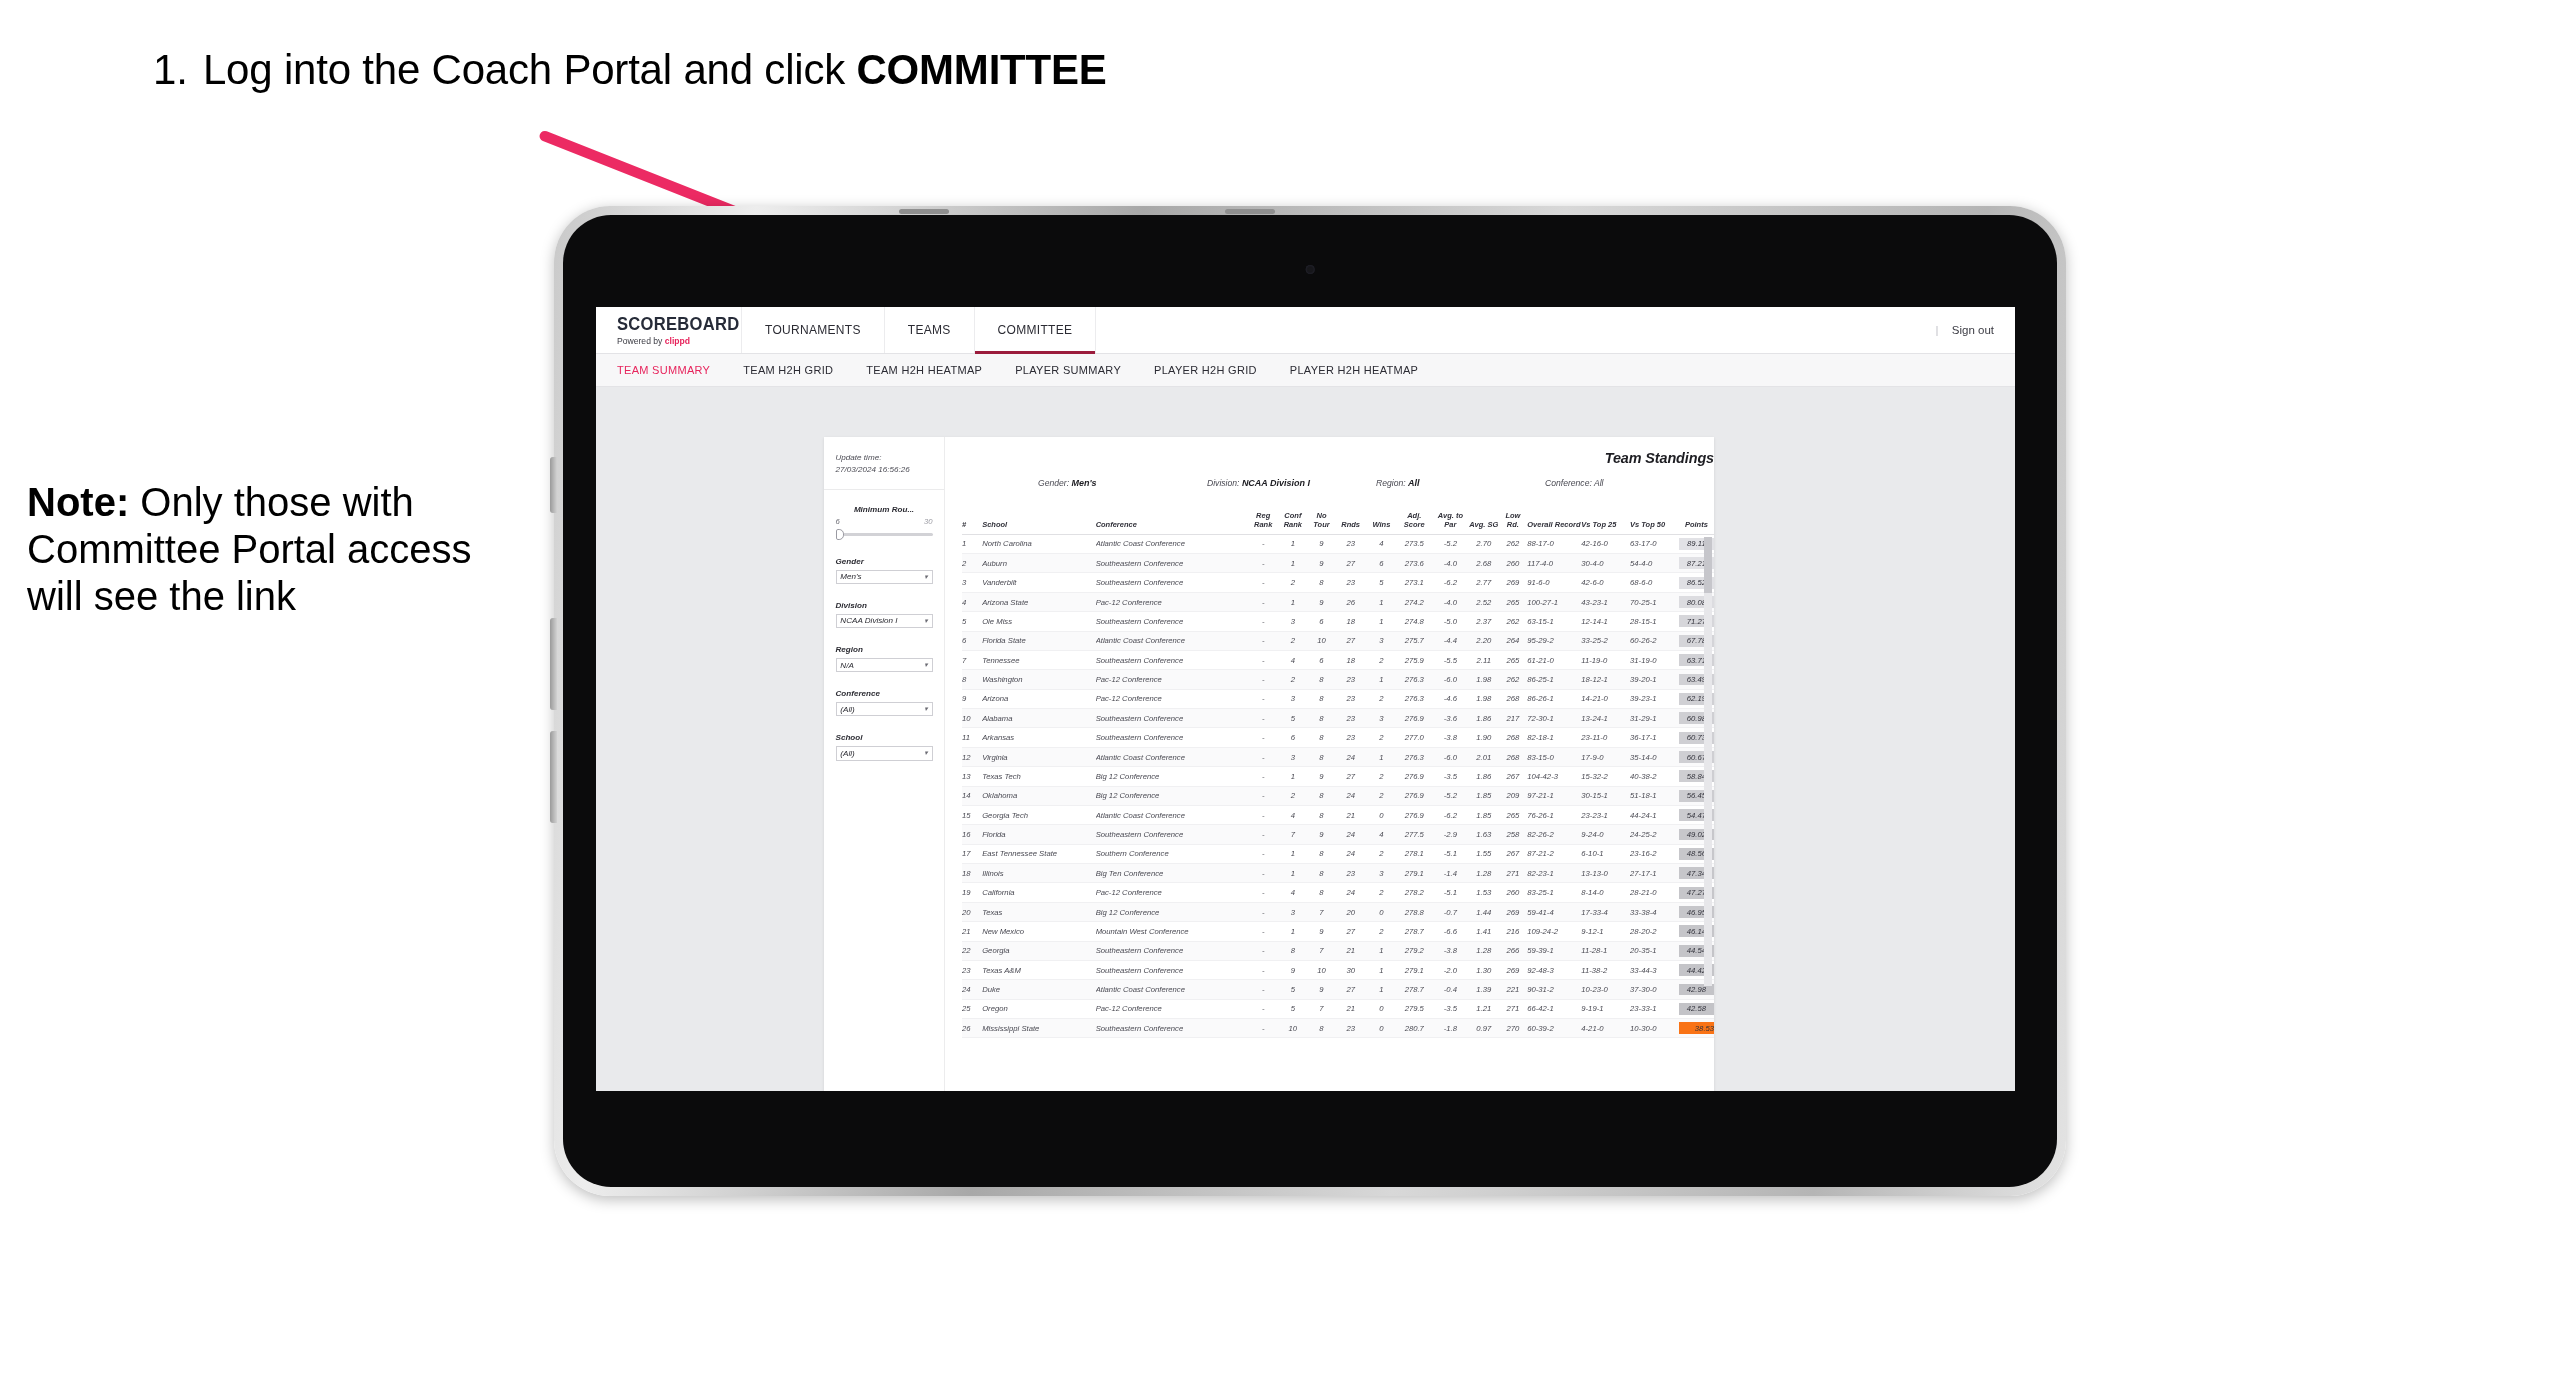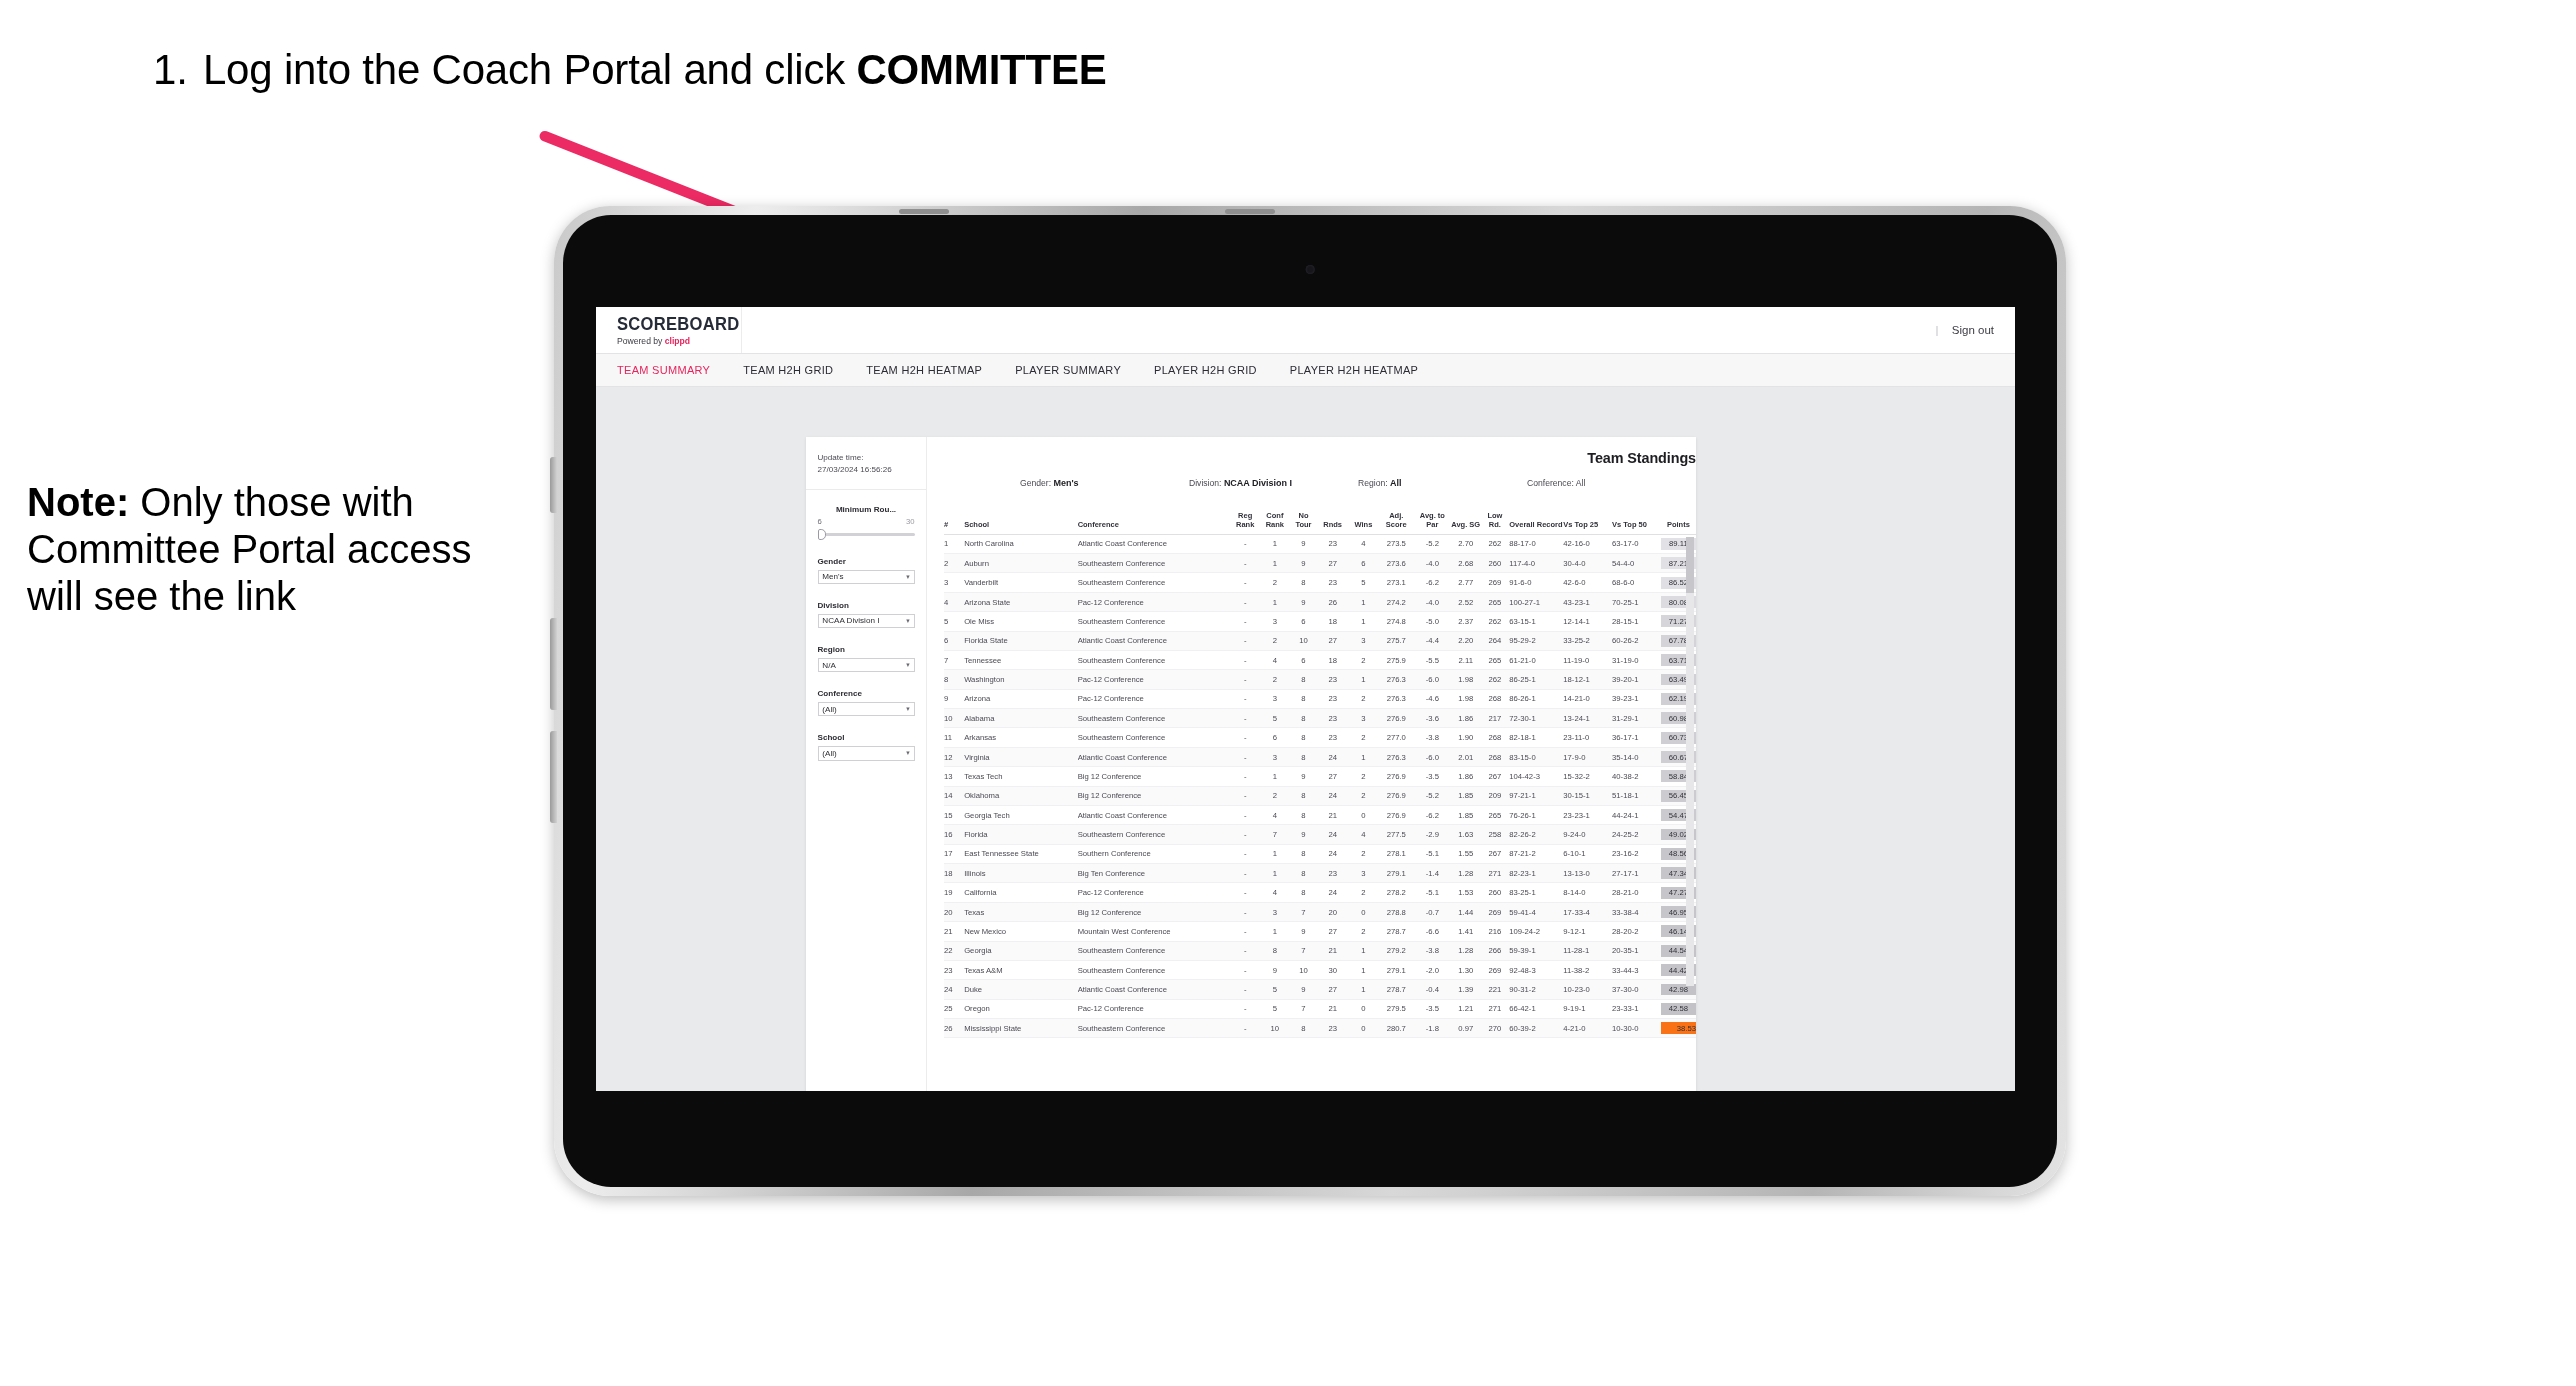--- a/index.html
+++ b/index.html
@@ -195,28 +195,29 @@
   .subnav-item.active { color: #e7245c; }
 
   
   .viz-area {
     position: relative;
     height: 706px;
     background: #e9eaec;
   }
   .viz-card {
     position: absolute;
-    left: 210px;
+    left: 228px;
     top: 50px;
     width: 890px;
     height: 726px;
     background: #ffffff;
     box-shadow: 0 1px 2.9px rgba(0,0,0,0.10);
     display: flex;
     flex-direction: column;
+    font-style: italic;
   }
   .viz-body { flex: 1; display: flex; min-height: 0; }
 
   
   .filter-rail {
     width: 121px;
     border-right: 1px solid #ececed;
     box-sizing: border-box;
     padding: 15.3px 11.5px 0 11.5px;
     flex: 0 0 121px;
@@ -437,20 +438,25 @@
   <div class="tablet-cam"></div>
 
   <div class="tablet-screen">
 
     <div class="app-topbar">
       <div class="brand">
         <div class="brand-title">SCOREBOARD</div>
         <div class="brand-sub">
           <span>Powered by </span><span class="clippd">clippd</span>
         </div>
+      </div>
+      <div class="topnav">
+        <div class="topnav-item">TOURNAMENTS</div>
+        <div class="topnav-item">TEAMS</div>
+        <div class="topnav-item active">COMMITTEE</div>
       </div>
       <div class="topbar-right">
         <span class="topbar-div">|</span>
         <span>Sign out</span>
       </div>
     </div>
 
     <div class="app-subnav">
       <div class="subnav-item active">TEAM SUMMARY</div>
       <div class="subnav-item">TEAM H2H GRID</div>

